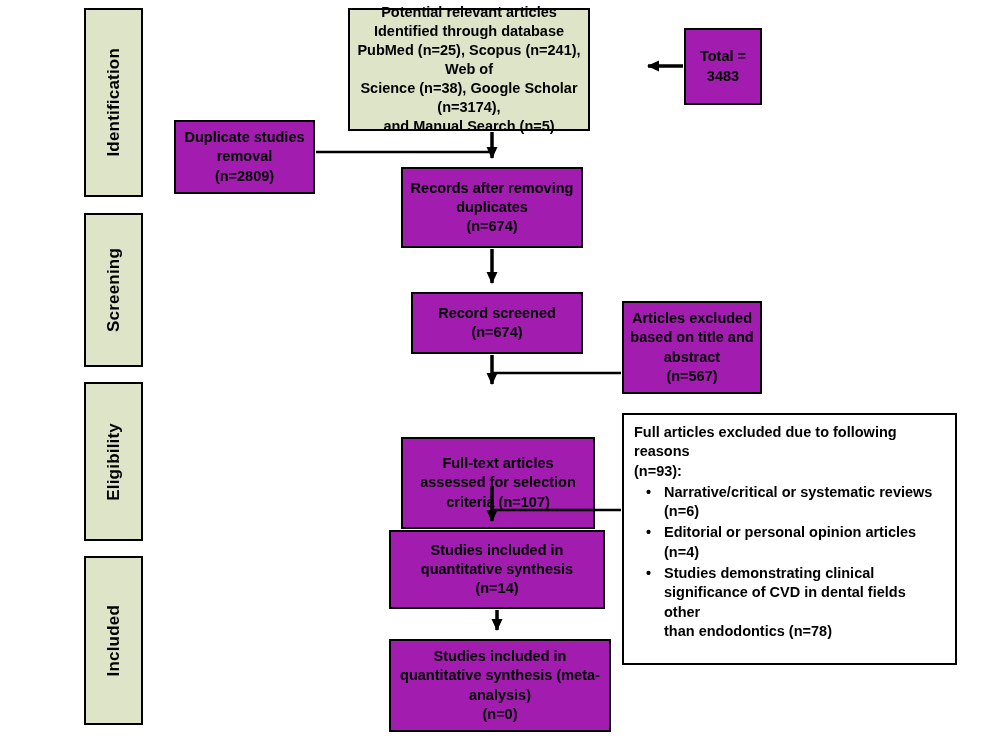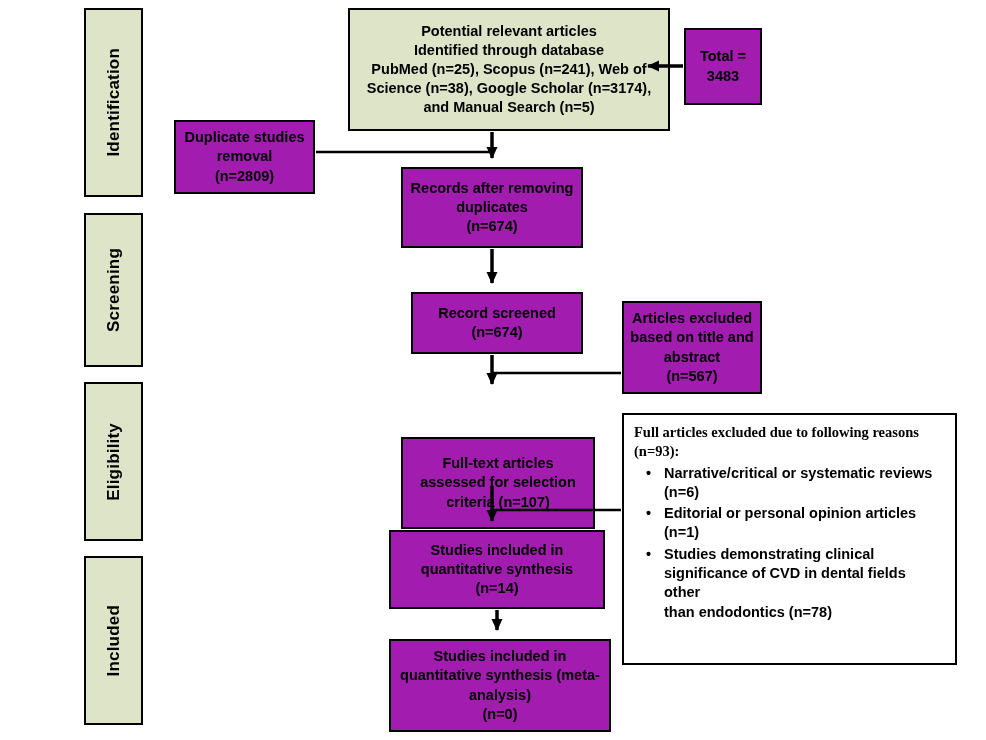--- a/index.html
+++ b/index.html
@@ -53,21 +53,21 @@
   .excl-list{
     position:absolute;
     border:2px solid #000;
     background:#fff;
     box-sizing:border-box;
     padding:8px 10px 6px 10px;
     font-size:14.5px;
     line-height:1.33;
     font-weight:bold;
   }
-  .excl-list .head{white-space:pre-line;margin-bottom:2px;font-family:Liberation Serif, serif;}
+  .excl-list .head{white-space:pre-line;margin-bottom:2px;}
   .excl-list ul{
     margin:0;
     padding:0 0 12px 30px;
     list-style:none;
   }
   .excl-list li{
     position:relative;
     margin:0 0 2px 0;
     white-space:pre-line;
   }
@@ -90,21 +90,21 @@
   <div class="phase" style="left:84px;top:213px;width:55px;height:150px;">
     <span>Screening</span>
   </div>
   <div class="phase" style="left:84px;top:382px;width:55px;height:155px;">
     <span>Eligibility</span>
   </div>
   <div class="phase" style="left:84px;top:556px;width:55px;height:165px;">
     <span>Included</span>
   </div>
 
-  <div class="box green" style="left:348px;top:8px;width:322px;height:123px;">
+  <div class="box green" style="left:348px;top:8px;width:242px;height:123px;">
     <div class="inner">Potential relevant articles
 Identified through database
 PubMed (n=25), Scopus (n=241), Web of
 Science (n=38), Google Scholar (n=3174),
 and Manual Search (n=5)</div>
   </div>
 
   <div class="box" style="left:684px;top:28px;width:78px;height:77px;">
     <div class="inner">Total =
 3483</div>
@@ -153,21 +153,21 @@
 (n=0)</div>
   </div>
 
   <div class="excl-list" style="left:622px;top:413px;width:335px;height:252px;">
     <div class="head">Full articles excluded due to following reasons
 (n=93):</div>
     <ul>
       <li>Narrative/critical or systematic reviews
 (n=6)</li>
       <li>Editorial or personal opinion articles
-(n=1)</li>
+(n=4)</li>
       <li>Studies demonstrating clinical
 significance of CVD in dental fields other
 than endodontics (n=78)</li>
     </ul>
   </div>
 
   <svg class="arrows" viewBox="0 0 986 740">
     <defs>
       <marker id="ah" markerWidth="12" markerHeight="12" refX="8" refY="4" orient="auto" markerUnits="userSpaceOnUse">
         <path d="M0,0 L9,4 L0,8 z" fill="#000"></path>

